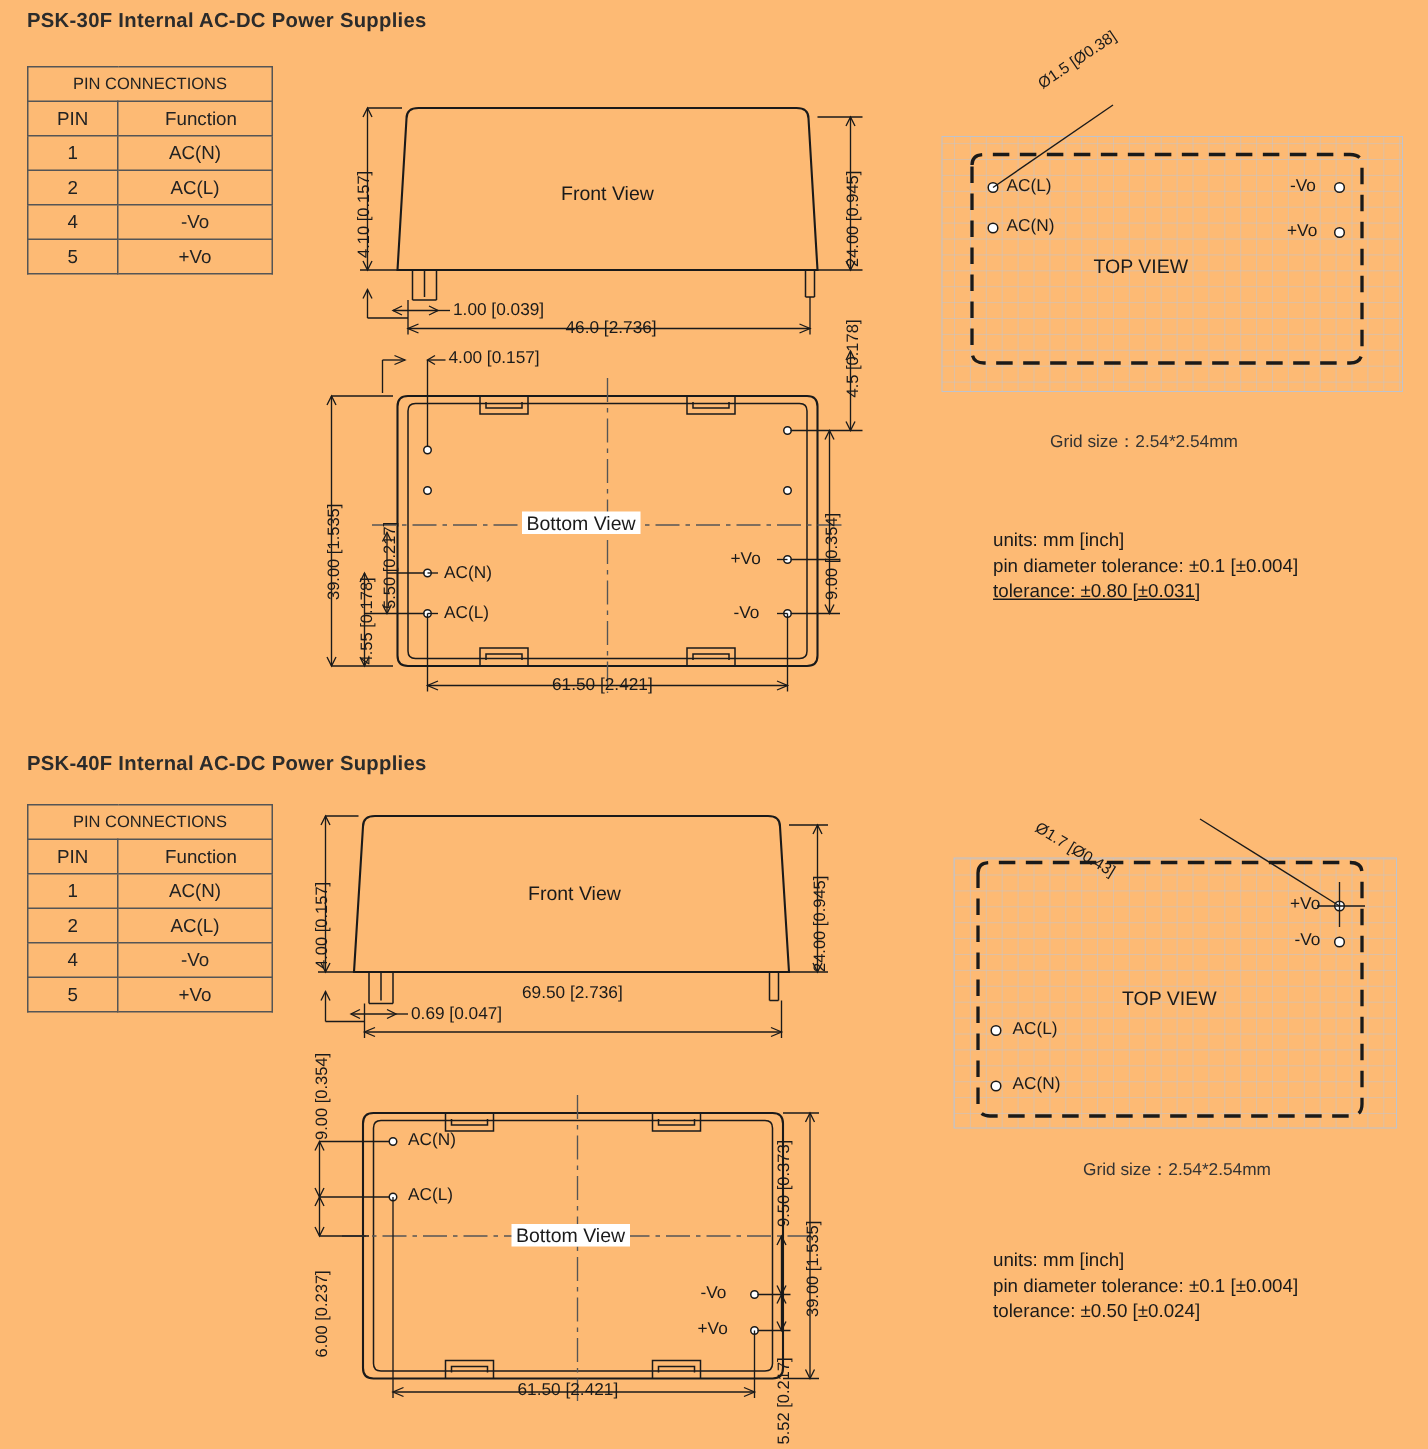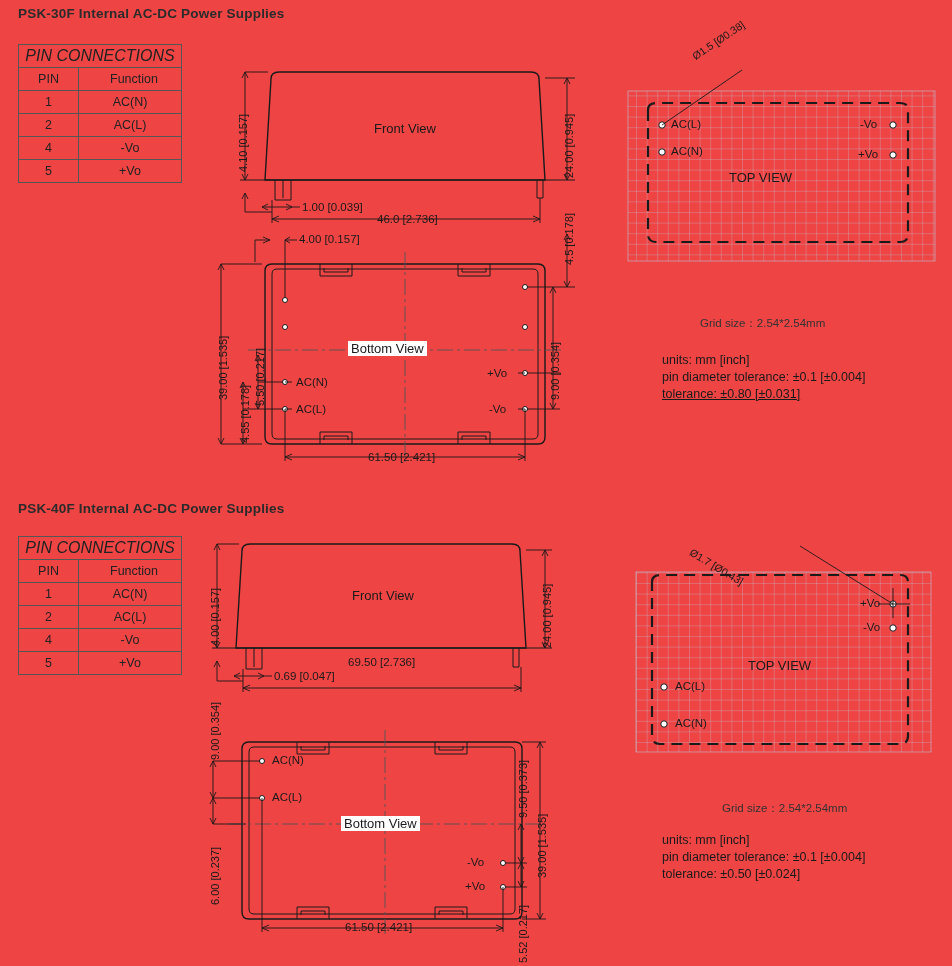--- a/index.html
+++ b/index.html
@@ -5,21 +5,21 @@
   * { box-sizing: border-box; }
   html, body {
     margin: 0; padding: 0;
     background: #ffffff;
     font-family: "Liberation Sans", sans-serif;
   }
   #page {
     position: relative;
     width: 952px;
     height: 966px;
-    background: #ef4444;
+    background: #fdba74;
     overflow: hidden;
   }
 
   .sec-title {
     position: absolute;
     font-size: 13.5px;
     font-weight: bold;
     color: #2b2b2b;
     letter-spacing: 0.2px;
     white-space: nowrap;
@@ -32,21 +32,21 @@
     font-size: 12.5px;
     color: #222;
   }
   .pintable td, .pintable th {
     border: 1px solid #555;
     text-align: center;
     font-weight: normal;
     padding: 2px 4px;
     height: 23px;
   }
-  .pintable .hdr { font-size: 16px; font-style: italic; }
+  .pintable .hdr { font-size: 11px; }
   .pintable .c1 { width: 60px; }
   .pintable .c2 { width: 103px; padding-left: 12px; }
 
   
   .lbl {
     position: absolute;
     font-size: 11.5px;
     color: #1a1a1a;
     white-space: nowrap;
     font-family: "Liberation Sans", sans-serif;
@@ -71,21 +71,20 @@
     font-size: 12.5px;
     color: #1a1a1a;
     line-height: 17px;
     white-space: pre;
   }
   .gridnote {
     position: absolute;
     font-size: 11.5px;
     color: #333;
     white-space: nowrap;
-    margin-top: 29px;
   }
 
   svg { position: absolute; left: 0; top: 0; overflow: visible; }
   .ln  { stroke: #1a1a1a; stroke-width: 1; fill: none; }
   .ln2 { stroke: #1a1a1a; stroke-width: 1.4; fill: none; }
   .dim { stroke: #1a1a1a; stroke-width: 0.9; fill: none; }
   .ctr { stroke: #555; stroke-width: 0.9; fill: none; stroke-dasharray: 16 4 3 4; }
   .dash{ stroke: #1a1a1a; stroke-width: 2.2; fill: none; stroke-dasharray: 11 7; }
   .grd { stroke: #b9c4d6; stroke-width: 0.6; fill: none; }
   .hole{ stroke: #1a1a1a; stroke-width: 1; fill: #ffffff; }

